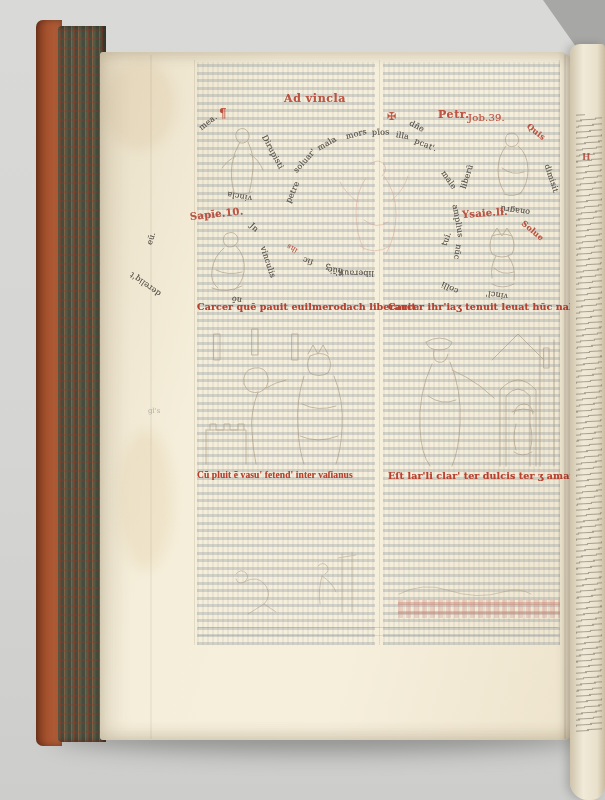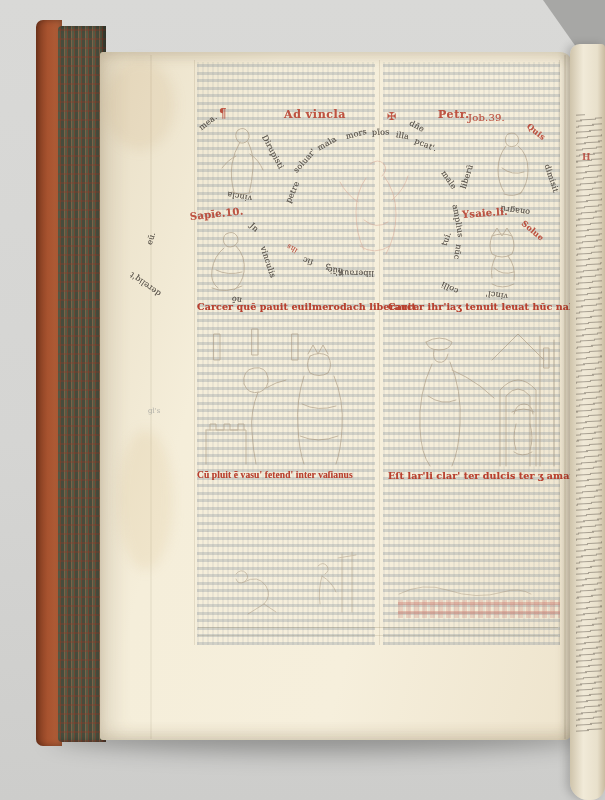--- a/index.html
+++ b/index.html
@@ -73,21 +73,21 @@
   <div class="vguide" style="left:194px;top:60px;height:585px;"></div>
   <div class="vguide" style="left:379px;top:60px;height:585px;"></div>
   <div class="vguide" style="left:559px;top:60px;height:585px;"></div>
   <div class="stain" style="left:118px;top:430px;width:55px;height:140px;background:rgba(205,170,105,.14);"></div>
   <div class="stain" style="left:105px;top:60px;width:70px;height:90px;background:rgba(190,150,90,.12);"></div>
 
   <div class="bleed" style="left:197px;top:62px;width:178px;height:583px;"></div>
   <div class="bleed" style="left:383px;top:62px;width:177px;height:583px;"></div>
 
   <span class="w red" style="left:219px;top:107px;font-size:12px;">¶</span>
-  <span class="w red rub" style="left:284px;top:108px;">Ad vincla</span>
+  <span class="w red rub" style="left:284px;top:92px;">Ad vincla</span>
   <span class="w red" style="left:387px;top:110px;font-size:11px;">✠</span>
   <span class="w" style="left:410px;top:118px;transform:rotate(28deg);">dñe</span>
   <span class="w red rub" style="left:438px;top:108px;">Petr.</span>
   <span class="w red" style="left:468px;top:112px;font-size:10px;font-weight:normal;">Job.39.</span>
 
   <span class="w" style="left:200px;top:124px;transform:rotate(-38deg);">mea.</span>
   <span class="w" style="left:264px;top:131px;transform:rotate(62deg);">Dirupisti</span>
   <span class="w" style="left:252px;top:194px;transform:rotate(190deg);">vincla</span>
   <svg class="sk" style="left:210px;top:122px;" width="62" height="74" viewBox="0 0 62 74">
     <path d="M28,8 q6,-4 10,2 q3,6 -2,10 q-6,3 -9,-2 q-3,-6 1,-10"></path>

